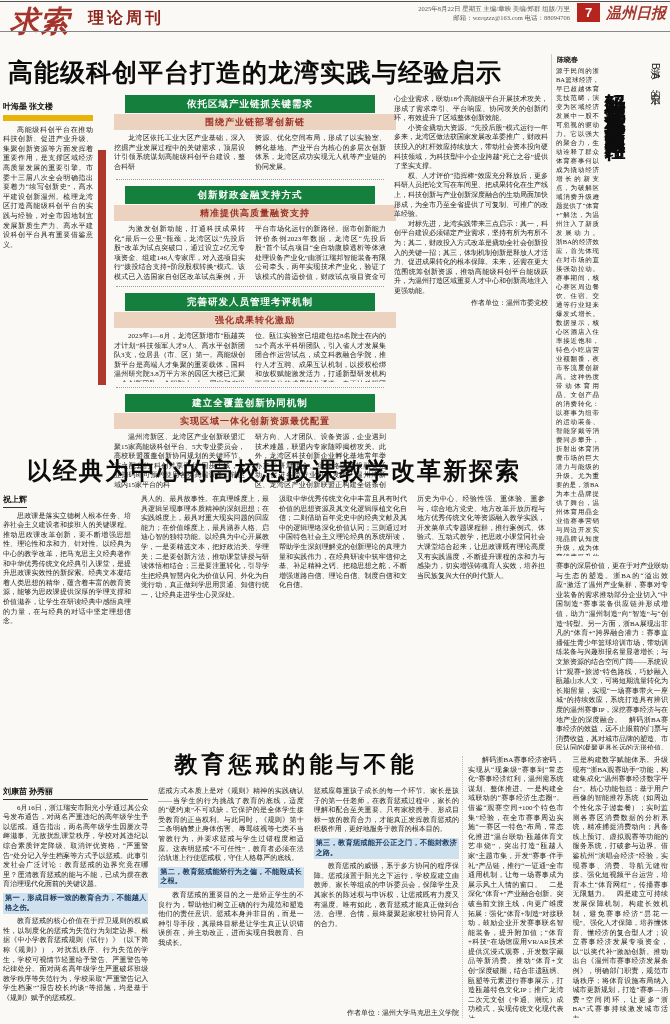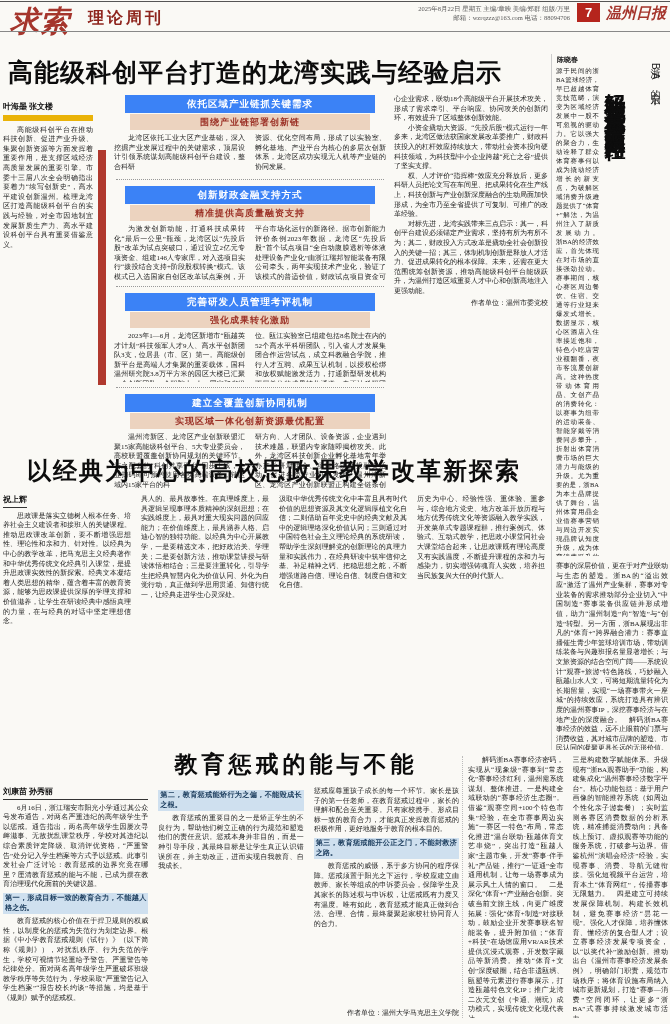--- a/index.html
+++ b/index.html
@@ -25,24 +25,24 @@
   .author{font-weight:bold;font-size:8px;color:#111;}
   .attrib{font-size:7px;text-align:right;color:#222;}
 
   
   .a1-headline{position:absolute;left:8px;top:56px;font-size:25px;font-weight:bold;letter-spacing:1px;
                color:#0c0c0c;font-family:"Liberation Sans",sans-serif;white-space:nowrap;}
   .a1-intro{position:absolute;left:3px;top:102px;width:90px;height:330px;overflow:hidden;}
   .a1-intro .author{display:block;border-bottom:6px solid #eab308;padding-bottom:3px;margin-bottom:5px;}
   .red-bar{position:absolute;left:98px;top:150px;width:8px;height:235px;background:#b0392e;}
   .a1-mid{position:absolute;left:114px;top:95px;width:272px;}
-  .sec-t1{background:#3b82f6;color:#fff;text-align:center;font-size:9.5px;font-weight:bold;
+  .sec-t1{background:#15803d;color:#fff;text-align:center;font-size:9.5px;font-weight:bold;
           padding:3px 0 2px;width:250px;margin:0 auto;letter-spacing:1px;font-family:"Liberation Sans",sans-serif;}
   .sec-t2{background:#ecd3bf;color:#9c3227;text-align:center;font-size:9px;font-weight:bold;
-          padding:2px 0 1px;width:240px;margin:1px auto 4px;letter-spacing:1px;font-family:"Liberation Sans",sans-serif;}
+          padding:2px 0 1px;width:282px;margin:1px auto 4px;letter-spacing:1px;font-family:"Liberation Sans",sans-serif;}
   .twocol{display:flex;gap:10px;}
   .tc{flex:1;overflow:hidden;}
   .h40{height:40px;} .h56{height:56px;} .h50{height:50px;} .h58{height:58px;}
   .dotline{border-bottom:1px dotted #999;margin:5px 2px 6px;}
   .a1-right{position:absolute;left:394px;top:95px;width:154px;height:332px;overflow:hidden;}
   .a1-right .attrib{margin-top:3px;}
 
   
   .a2{position:absolute;left:0;top:455px;width:548px;}
   .a2-headline{text-align:center;font-size:24px;font-weight:bold;letter-spacing:2px;color:#0d0d0d;}
@@ -184,20 +184,21 @@
       <div class="col">
         <span class="author author-ul">刘康苗 孙秀丽</span>
         <div class="grow">
           <p>6月16日，浙江瑞安市阳光小学通过其公众号发布通告，对两名严重违纪的高年级学生予以惩戒。通告指出，两名高年级学生因屡次寻衅滋事、无故扰乱课堂秩序，学校对其违纪以综合素质评定降级、取消评优资格，“严重警告”处分记入学生档案等方式予以惩戒。此事引发社会广泛讨论：教育惩戒的边界究竟在哪里？厘清教育惩戒的能与不能，已成为摆在教育治理现代化面前的关键议题。</p>
           <span class="subhead">第一，形成目标一致的教育合力，不能越人格之伤。</span>
           <p>教育惩戒的核心价值在于捍卫规则的权威性，以制度化的惩戒为失范行为划定边界。根据《中小学教育惩戒规则（试行）》（以下简称《规则》），对扰乱秩序、行为失范的学生，学校可视情节轻重给予警告、严重警告等纪律处分。面对两名高年级学生严重破坏班级教学秩序等失范行为，学校采取“严重警告记入学生档案”“报告校长约谈”等措施，均是基于《规则》赋予的惩戒权。</p>
         </div>
       </div>
       <div class="col">
         <div class="grow">
+          <p style="text-indent:0;">惩戒方式本质上是对《规则》精神的实践确认——当学生的行为挑战了教育的底线，适度的“硬约束”不可或缺，它保护的是全体学生接受教育的正当权利。与此同时，《规则》第十二条明确禁止身体伤害、辱骂歧视等七类不当管教行为，并要求惩戒与学生过错程度相适应。这表明惩戒“不可任性”，教育者必须在法治轨道上行使惩戒权，守住人格尊严的底线。</p>
           <span class="subhead">第二，教育惩戒能矫行为之偏，不能毁成长之根。</span>
           <p>教育惩戒的重要目的之一是矫正学生的不良行为，帮助他们树立正确的行为规范和塑造他们的责任意识。惩戒本身并非目的，而是一种引导手段，其最终目标是让学生真正认识错误所在，并主动改正，进而实现自我教育、自我成长。</p>
         </div>
       </div>
       <div class="col">
         <div class="grow">
           <p style="text-indent:0;">惩戒应尊重孩子成长的每一个环节。家长是孩子的第一任老师，在教育惩戒过程中，家长的理解和配合至关重要。只有家校携手、形成目标一致的教育合力，才能真正发挥教育惩戒的积极作用，更好地服务于教育的根本目的。</p>
           <span class="subhead">第三，教育惩戒能开公正之门，不能封救济之路。</span>
           <p>教育惩戒的威慑，系于多方协同的程序保障。惩戒须置于阳光之下运行，学校应建立由教师、家长等组成的申诉委员会，保障学生及其家长的陈述权与申诉权，让惩戒既有力度又有温度。唯有如此，教育惩戒才能真正做到合法、合理、合情，最终凝聚起家校社协同育人的合力。</p>
         </div>

